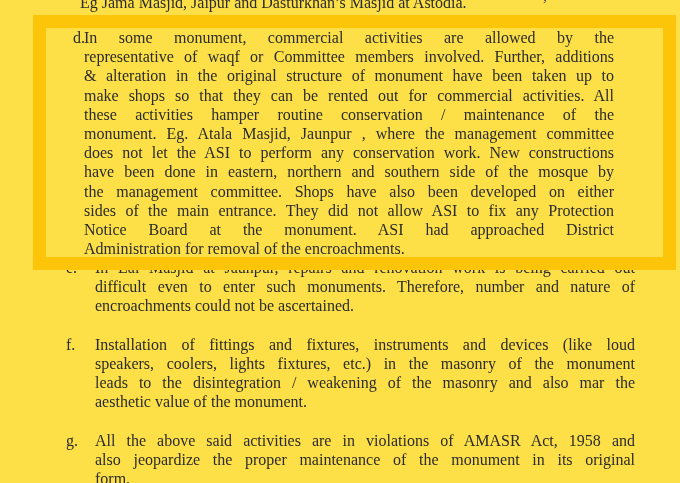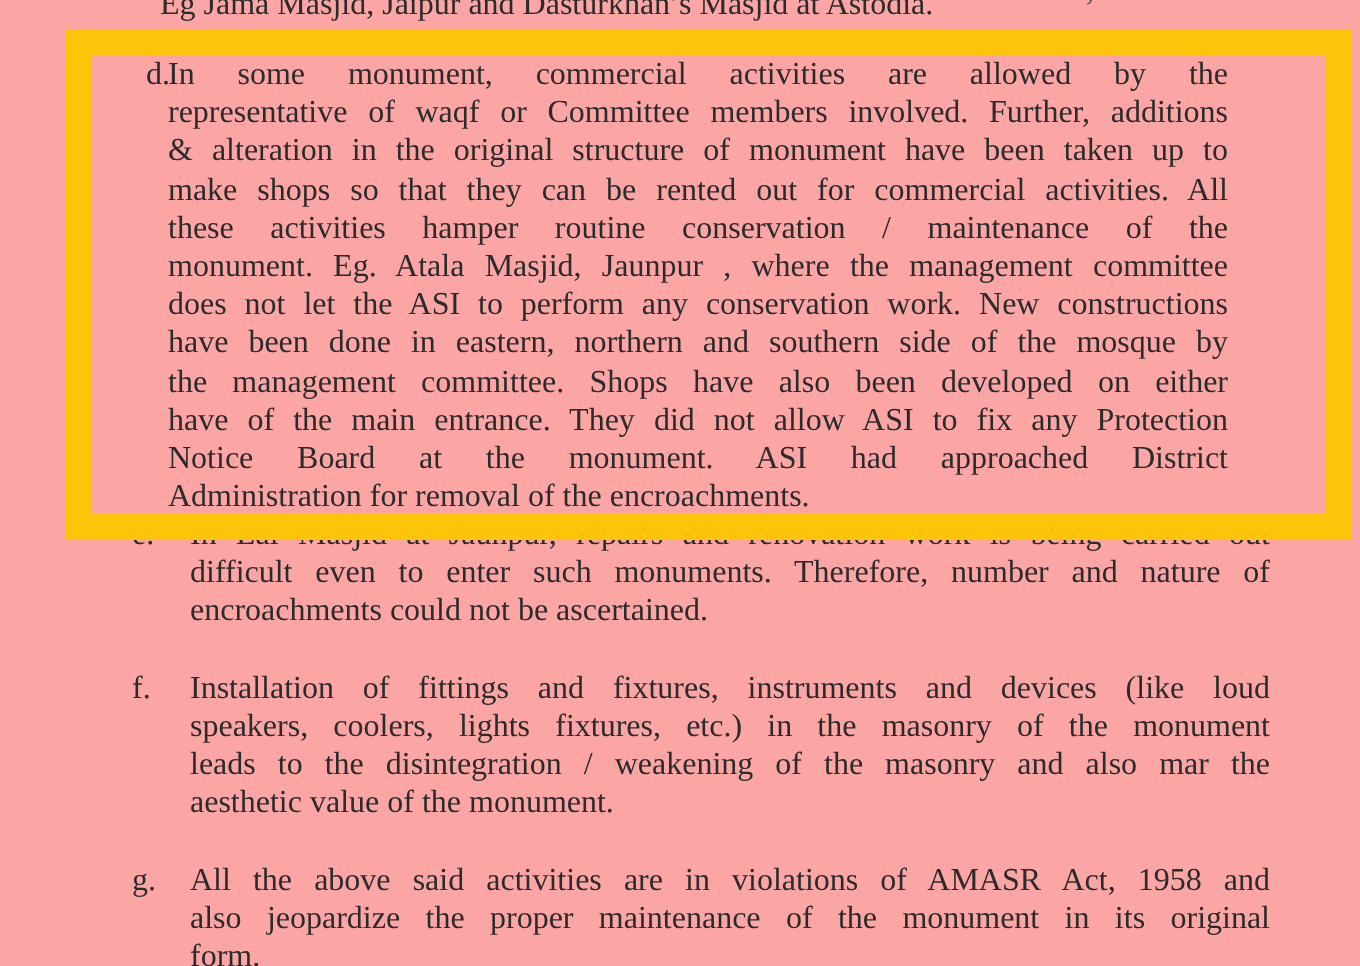--- a/index.html
+++ b/index.html
@@ -1,20 +1,20 @@
 <!DOCTYPE html>
 <html><head>
 <meta charset="utf-8">
 <style>
   html, body { margin: 0; padding: 0; }
   .page {
     position: relative;
     width: 680px;
     height: 483px;
-    background: #fca5a5;
+    background: #fde047;
     overflow: hidden;
     font-family: "Liberation Serif", "DejaVu Serif", serif;
     color: #2b2b2b;
     font-size: 16px;
   }
   .frag {
     position: absolute;
     left: 543px;
     top: -13px;
     font-size: 16px;
@@ -72,21 +72,21 @@
     <div class="lines">
       <div class="line">In some monument, commercial activities are allowed by the</div>
       <div class="line">representative of waqf or Committee members involved. Further, additions</div>
       <div class="line">&amp; alteration in the original structure of monument have been taken up to</div>
       <div class="line">make shops so that they can be rented out for commercial activities. All</div>
       <div class="line">these activities hamper routine conservation / maintenance of the</div>
       <div class="line">monument. Eg. Atala Masjid, Jaunpur , where the management committee</div>
       <div class="line">does not let the ASI to perform any conservation work. New constructions</div>
       <div class="line">have been done in eastern, northern and southern side of the mosque by</div>
       <div class="line">the management committee. Shops have also been developed on either</div>
-      <div class="line">have of the main entrance. They did not allow ASI to fix any Protection</div>
+      <div class="line">sides of the main entrance. They did not allow ASI to fix any Protection</div>
       <div class="line">Notice Board at the monument. ASI had approached District</div>
       <div class="line last">Administration for removal of the encroachments.</div>
     </div>
   </div>
 
   <div class="item item-e">
     <span class="marker">e.</span>
     <div class="lines">
       <div class="line">In Lal Masjid at Jaunpur, repairs and renovation work is being carried out</div>
       <div class="line">difficult even to enter such monuments. Therefore, number and nature of</div>

